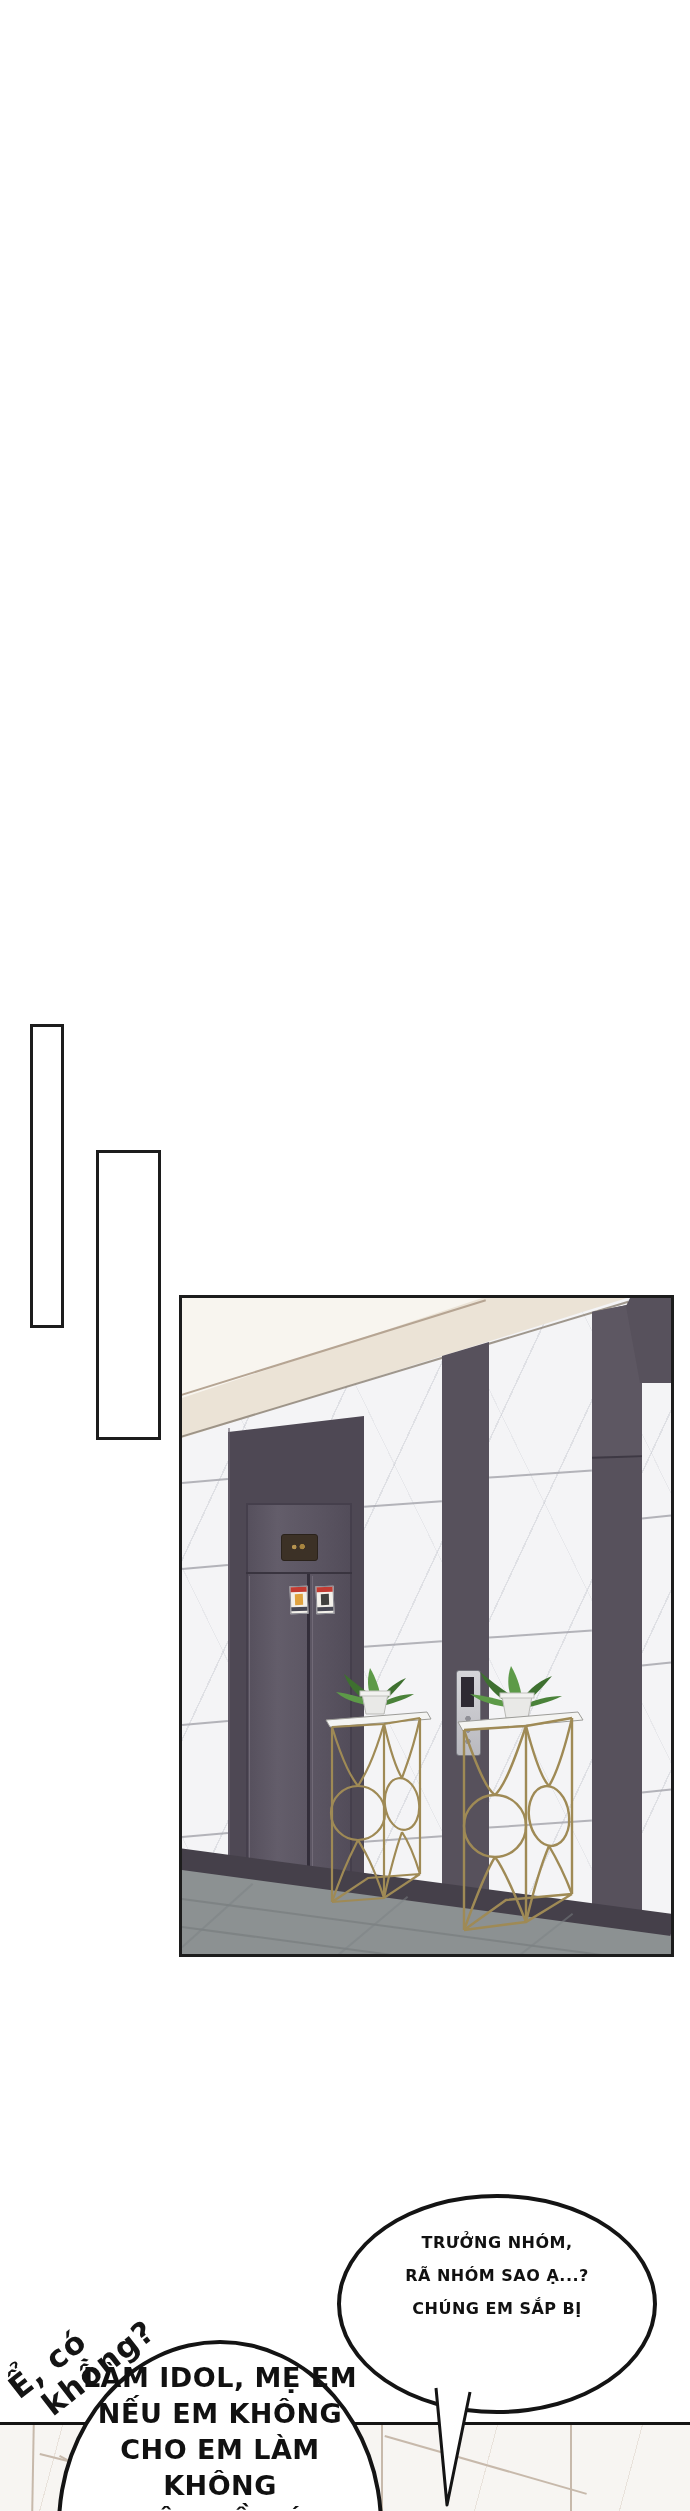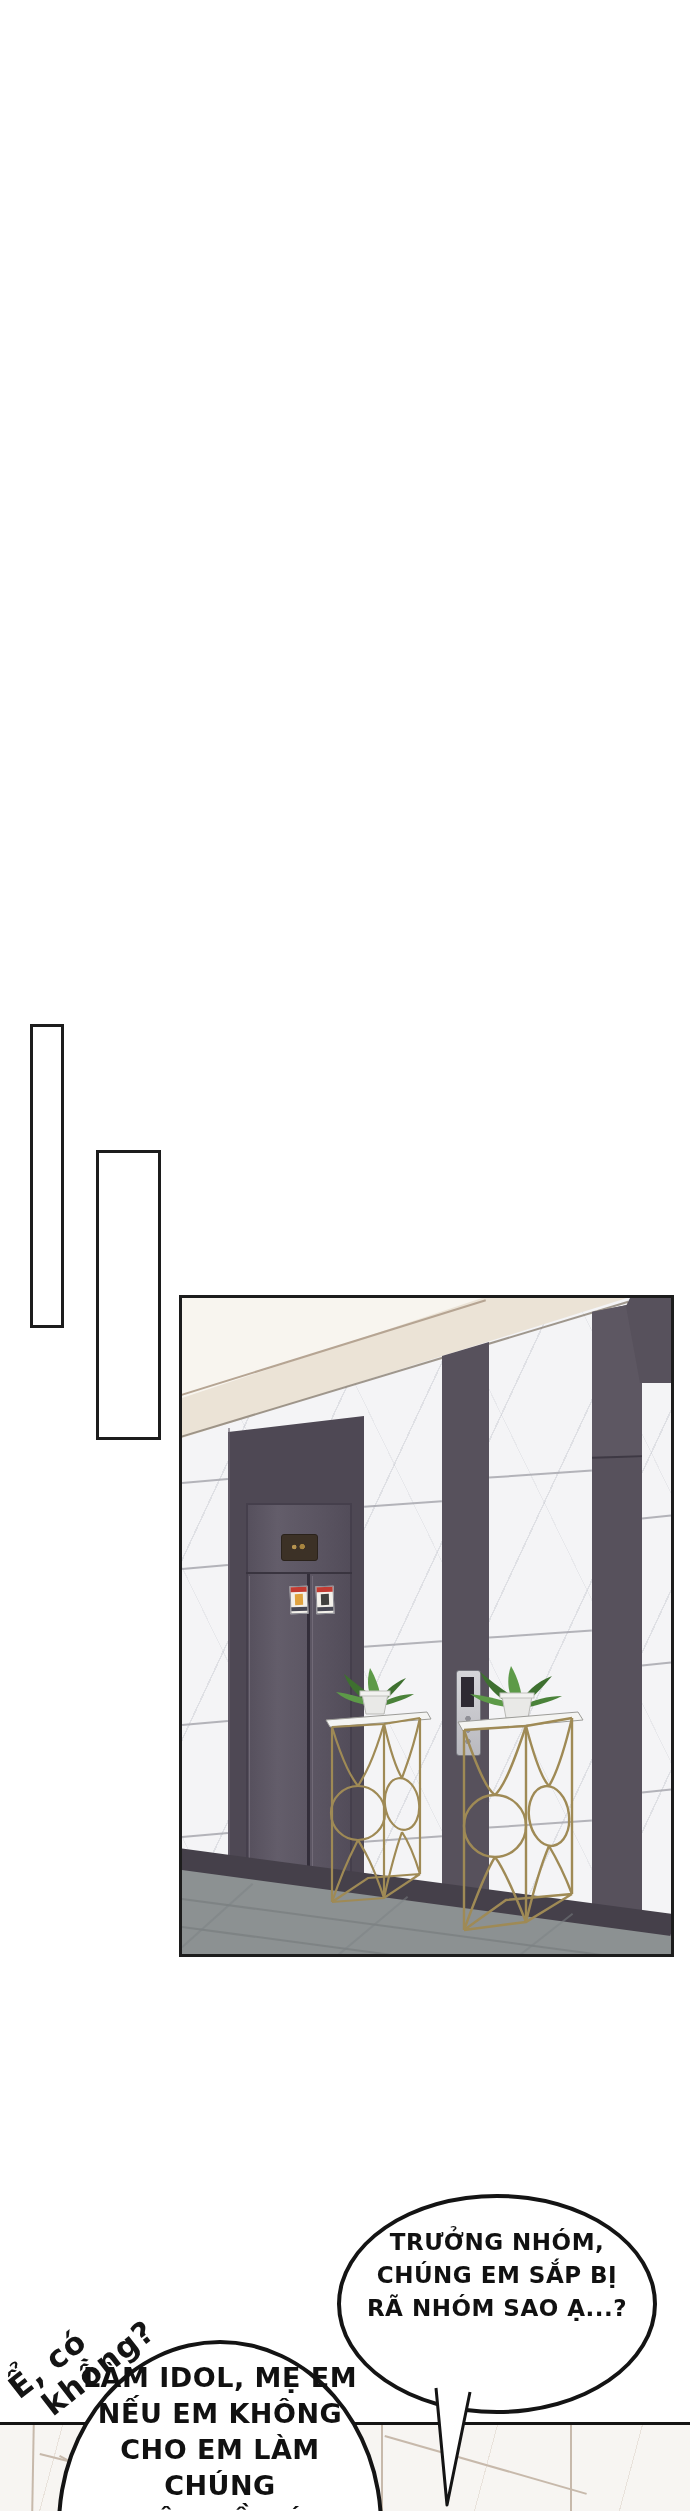--- a/index.html
+++ b/index.html
@@ -86,21 +86,21 @@
      background-color:var(--bottom_marble,#f7f5f2);
      background-image:repeating-linear-gradient(105deg, rgba(190,170,150,0) 0 60px, rgba(190,170,150,.25) 60px 61px, rgba(190,170,150,0) 61px 140px);
      border-top:3px solid var(--ink,#141414);z-index:4;}
   .bseam{position:absolute;background:var(--bottom_vein,#c7b9ab);}
 
   
   .bubble{position:absolute;background:#fff;border:4px solid var(--ink,#141414);border-radius:50%;z-index:9;}
   #bubbleR{left:337px;top:2194px;width:312px;height:212px;}
   #bubbleL{left:57px;top:2340px;width:318px;height:364px;}
   .btxt{position:absolute;left:0;width:100%;text-align:center;color:#111;font-weight:bold;}
-  #bubbleR .btxt{top:28px;font-size:23px;line-height:33px;letter-spacing:.5px;}
+  #bubbleR .btxt{top:28px;font-size:16px;line-height:33px;letter-spacing:.5px;}
   #bubbleL .btxt{top:16px;font-size:27px;line-height:36px;letter-spacing:.5px;}
   .tailsvg{position:absolute;left:425px;top:2378px;z-index:10;}
 
   
   .handwrite{position:absolute;left:2px;top:2378px;transform:rotate(-38deg);transform-origin:0 0;
      font-size:31px;font-weight:700;color:var(--ink,#141414);z-index:11;white-space:nowrap;
      letter-spacing:1px;line-height:34px;}
   .handwrite .l2{margin-left:16px;}
 </style>
 </head>
@@ -228,35 +228,35 @@
     <div class="bseam" style="left:381px;top:0;width:1.5px;height:86px;"></div>
     <div class="bseam" style="left:570px;top:0;width:1.5px;height:86px;"></div>
     <div class="bseam" style="left:40px;top:28px;width:330px;height:1.5px;transform:rotate(14deg);transform-origin:left top;"></div>
     <div class="bseam" style="left:385px;top:10px;width:210px;height:1.5px;transform:rotate(16deg);transform-origin:left top;"></div>
     <div class="bseam" style="left:60px;top:30px;width:120px;height:1.5px;transform:rotate(28deg);transform-origin:left top;"></div>
   </div>
 
   <div class="bubble" id="bubbleR">
     <div class="btxt">
       <div>TRƯỞNG NHÓM,</div>
+      <div>RÃ NHÓM SAO Ạ...?</div>
       <div>CHÚNG EM SẮP BỊ</div>
-      <div>RÃ NHÓM SAO Ạ...?</div>
     </div>
   </div>
 
   <svg class="tailsvg" width="60" height="133" viewBox="0 0 60 133">
     <polygon points="11,10 22,127 45,14" fill="#ffffff"></polygon>
     <path d="M11,10 L22,127 L45,14" fill="none" stroke="#141414" stroke-width="3" stroke-linejoin="round"></path>
   </svg>
 
   <div class="bubble" id="bubbleL">
     <div class="btxt">
       <div>LÀM IDOL, MẸ EM</div>
       <div>NẾU EM KHÔNG</div>
-      <div>CHO EM LÀM CHÚNG</div>
+      <div>CHO EM LÀM KHÔNG</div>
       <div>DÂN VỀ ĐÓ</div>
     </div>
   </div>
 
   <div class="handwrite">
     <div class="l1">Ể, có</div>
     <div class="l2">khồng?</div>
   </div>
 
 </div>

